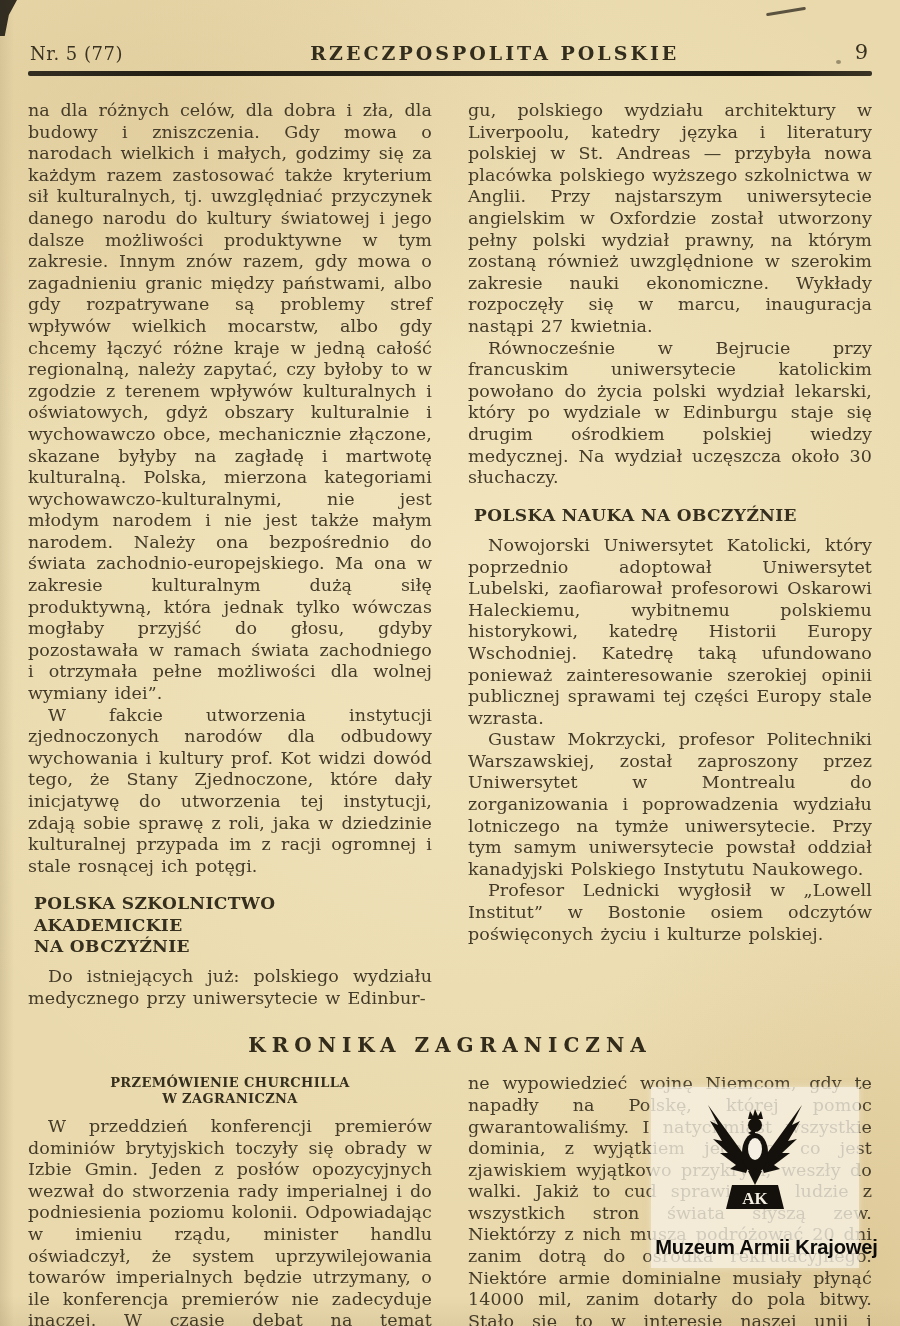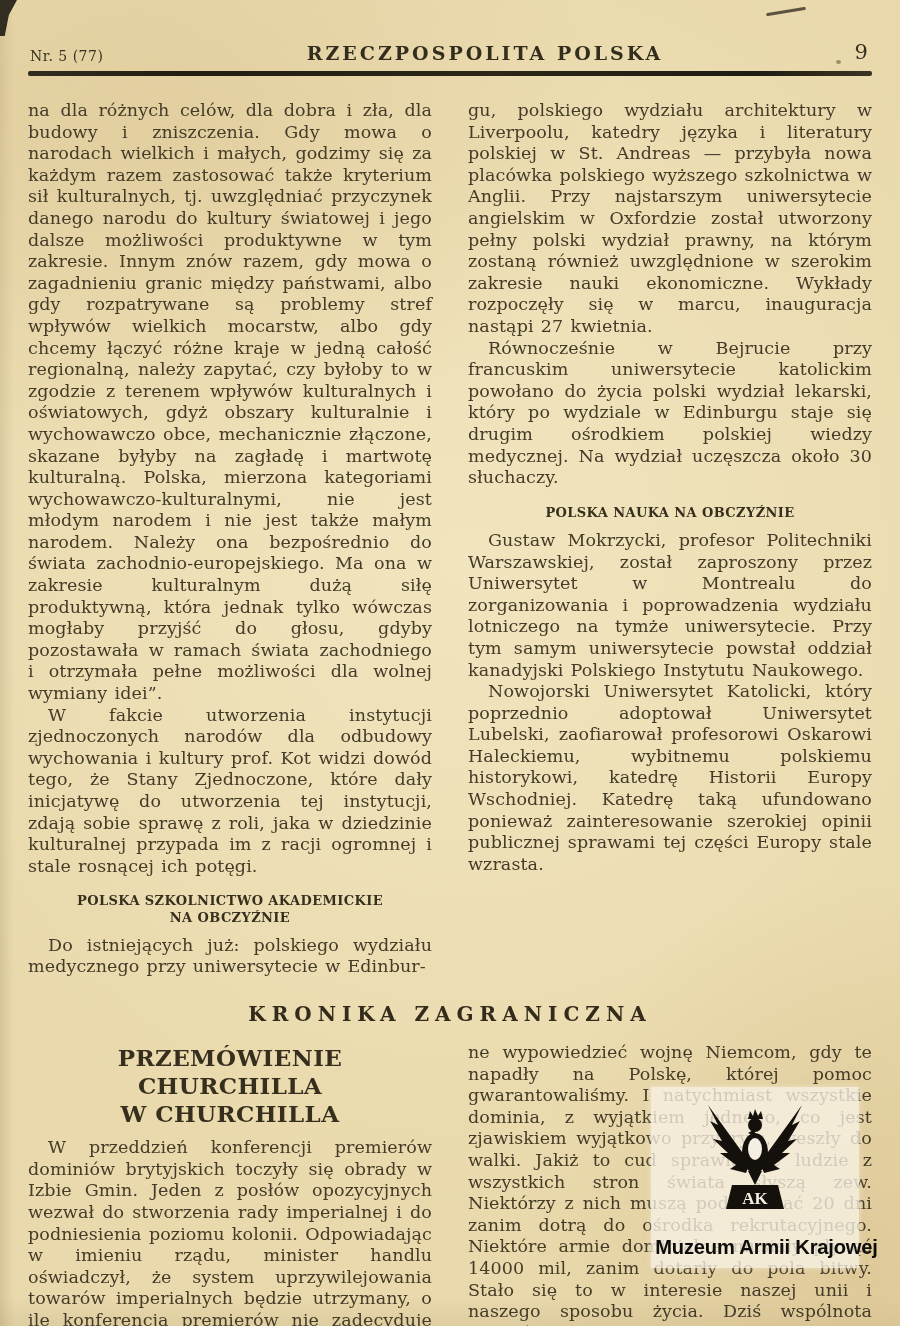--- a/index.html
+++ b/index.html
@@ -34,21 +34,21 @@
     position: absolute; left: 766px; top: 10px;
     width: 40px; height: 3px; background: #2b261c;
     transform: rotate(-9deg); border-radius: 2px; opacity: .75;
   }
   .speck-1 { position:absolute; left:836px; top:60px; width:5px; height:4px; background:#4a4130; border-radius:50%; opacity:.5; }
 
   .masthead-row {
     display: flex; justify-content: space-between; align-items: flex-end;
     padding: 0 4px 0 2px;
   }
-  .issue-number { font-size: 14px; letter-spacing: .5px; color: #3a3322; }
+  .issue-number { font-size: 18px; letter-spacing: .5px; color: #3a3322; }
   .masthead-title { font-size: 19px; font-weight: bold; letter-spacing: 3px; color: #332d1d; transform: translateX(6px); }
   .page-number { font-size: 21px; color: #38311f; }
 
   .head-rule {
     margin-top: 7px; height: 5px;
     background: linear-gradient(90deg, #332d20, #211d13 18%, #2b2619 55%, #1f1b11 86%, #3a3424);
     border-radius: 2px;
   }
 
   .cols { display: flex; gap: 36px; }
@@ -62,42 +62,41 @@
     font-size: 17.5px;
     line-height: 21.6px;
     letter-spacing: 0.1px;
     word-spacing: 1.5px;
     color: #443b28;
   }
   p.indent { text-indent: 20px; }
 
   .col-heading {
     margin: 16px 6px 9px 6px;
-    text-align: center;
-    font-size: 13px;
+    font-size: 17px;
     font-weight: bold;
     line-height: 1.25;
     letter-spacing: .4px;
     color: #362f1d;
   }
   .col-heading .line { display: block; }
 
   .chronicle-heading {
     margin: 24px 0 16px 0;
     text-align: center;
     font-size: 20px;
     font-weight: bold;
     letter-spacing: 6px;
     color: #332c1b;
   }
 
   .sub-heading {
     margin: 2px 6px 9px 6px;
     text-align: center;
-    font-size: 23px;
+    font-size: 13px;
     font-weight: bold;
     line-height: 1.22;
     letter-spacing: .4px;
     color: #362f1d;
   }
   .sub-heading .line { display: block; }
 
   
   .watermark {
     position: absolute;
@@ -127,51 +126,52 @@
 <body>
 
 <div class="page">
 
   <div class="corner-mark-tl"></div>
   <div class="scratch-tr"></div>
   <div class="speck-1"></div>
 
   <div class="masthead-row">
     <span class="issue-number">Nr. 5 (77)</span>
-    <span class="masthead-title">RZECZPOSPOLITA POLSKA</span>
+    <span class="masthead-title">RZECZPOSPOLITA POLSKIE</span>
     <span class="page-number">9</span>
   </div>
   <div class="head-rule"></div>
 
   <div class="cols body-section">
     <div class="col">
       <p class="body-par">na dla różnych celów, dla dobra i zła, dla budowy i zniszczenia. Gdy mowa o narodach wielkich i małych, godzimy się za każdym razem zastosować także kryterium sił kulturalnych, tj. uwzględniać przyczynek danego narodu do kultury światowej i jego dalsze możliwości produktywne w tym zakresie. Innym znów razem, gdy mowa o zagadnieniu granic między państwami, albo gdy rozpatrywane są problemy stref wpływów wielkich mocarstw, albo gdy chcemy łączyć różne kraje w jedną całość regionalną, należy zapytać, czy byłoby to w zgodzie z terenem wpływów kulturalnych i oświatowych, gdyż obszary kulturalnie i wychowawczo obce, mechanicznie złączone, skazane byłyby na zagładę i martwotę kulturalną. Polska, mierzona kategoriami wychowawczo-kulturalnymi, nie jest młodym narodem i nie jest także małym narodem. Należy ona bezpośrednio do świata zachodnio-europejskiego. Ma ona w zakresie kulturalnym dużą siłę produktywną, która jednak tylko wówczas mogłaby przyjść do głosu, gdyby pozostawała w ramach świata zachodniego i otrzymała pełne możliwości dla wolnej wymiany idei”.</p>
       <p class="body-par indent">W fakcie utworzenia instytucji zjednoczonych narodów dla odbudowy wychowania i kultury prof. Kot widzi dowód tego, że Stany Zjednoczone, które dały inicjatywę do utworzenia tej instytucji, zdają sobie sprawę z roli, jaka w dziedzinie kulturalnej przypada im z racji ogromnej i stale rosnącej ich potęgi.</p>
       <h3 class="col-heading">
         <span class="line">POLSKA SZKOLNICTWO AKADEMICKIE</span>
         <span class="line">NA OBCZYŹNIE</span>
       </h3>
       <p class="body-par indent">Do istniejących już: polskiego wydziału medycznego przy uniwersytecie w Edinbur-</p>
     </div>
     <div class="col">
       <p class="body-par">gu, polskiego wydziału architektury w Liverpoolu, katedry języka i literatury polskiej w St. Andreas — przybyła nowa placówka polskiego wyższego szkolnictwa w Anglii. Przy najstarszym uniwersytecie angielskim w Oxfordzie został utworzony pełny polski wydział prawny, na którym zostaną również uwzględnione w szerokim zakresie nauki ekonomiczne. Wykłady rozpoczęły się w marcu, inauguracja nastąpi 27 kwietnia.</p>
       <p class="body-par indent">Równocześnie w Bejrucie przy francuskim uniwersytecie katolickim powołano do życia polski wydział lekarski, który po wydziale w Edinburgu staje się drugim ośrodkiem polskiej wiedzy medycznej. Na wydział uczęszcza około 30 słuchaczy.</p>
       <h3 class="col-heading">POLSKA NAUKA NA OBCZYŹNIE</h3>
+      <p class="body-par indent">Nowojorski Uniwersytet Katolicki, który poprzednio adoptował Uniwersytet Lubelski, zaofiarował profesorowi Oskarowi Haleckiemu, wybitnemu polskiemu historykowi, katedrę Historii Europy Wschodniej. Katedrę taką ufundowano ponieważ zainteresowanie szerokiej opinii publicznej sprawami tej części Europy stale wzrasta.</p>
       <p class="body-par indent">Gustaw Mokrzycki, profesor Politechniki Warszawskiej, został zaproszony przez Uniwersytet w Montrealu do zorganizowania i poprowadzenia wydziału lotniczego na tymże uniwersytecie. Przy tym samym uniwersytecie powstał oddział kanadyjski Polskiego Instytutu Naukowego.</p>
-      <p class="body-par indent">Nowojorski Uniwersytet Katolicki, który poprzednio adoptował Uniwersytet Lubelski, zaofiarował profesorowi Oskarowi Haleckiemu, wybitnemu polskiemu historykowi, katedrę Historii Europy Wschodniej. Katedrę taką ufundowano ponieważ zainteresowanie szerokiej opinii publicznej sprawami tej części Europy stale wzrasta.</p>
+      <p class="body-par indent">Profesor Lednicki wygłosił w „Lowell Institut” w Bostonie osiem odczytów poświęconych życiu i kulturze polskiej.</p>
     </div>
   </div>
 
   <h2 class="chronicle-heading">KRONIKA ZAGRANICZNA</h2>
 
   <div class="cols">
     <div class="col">
       <h3 class="sub-heading">
         <span class="line">PRZEMÓWIENIE CHURCHILLA</span>
-        <span class="line">W CHURCHILLA</span>
+        <span class="line">W ZAGRANICZNA</span>
       </h3>
       <p class="body-par indent">W przeddzień konferencji premierów dominiów brytyjskich toczyły się obrady w Izbie Gmin. Jeden z posłów opozycyjnych wezwał do stworzenia rady imperialnej i do podniesienia poziomu kolonii. Odpowiadając w imieniu rządu, minister handlu oświadczył, że system uprzywilejowania towarów imperialnych będzie utrzymany, o ile konferencja premierów nie zadecyduje inaczej. W czasie debat na temat współpracy między poszczególnymi dominiami Imperium, przemawiał premier Churchill. Powiedział on: „W Brytania, macierzysty kraj Imperium, biorąc, z tytułu jej położenia geograficznego, po raz drugi udział w konflikcie europejskim, uważała za stosowne i koniecz-</p>
     </div>
     <div class="col">
       <p class="body-par">ne wypowiedzieć wojnę Niemcom, gdy te napadły na Polskę, której pomoc gwarantowaliśmy. I natychmiast wszystkie dominia, z wyjątkiem jednego, co jest zjawiskiem wyjątkowo przykrym, weszły do walki. Jakiż to cud sprawia, że ludzie z wszystkich stron świata słyszą zew. Niektórzy z nich muszą podróżować 20 dni zanim dotrą do ośrodka rekrutacyjnego. Niektóre armie dominialne musiały płynąć 14000 mil, zanim dotarły do pola bitwy. Stało się to w interesie naszej unii i naszego sposobu życia. Dziś wspólnota narodów brytyjskich zjednoczonych jest silniej niż kiedykolwiek. Nasza jedność tradycyjna jest istotną i nie można jej rozdzielić. Zagadnienie, jakie stoi przed nami, to to, czy potrafimy wyciągnąć większe korzyści z naszego związku, który jest tak silny. Niektó-</p>
     </div>
   </div>
 
   <div class="watermark">
     <svg class="eagle" width="150" height="140" viewBox="0 0 150 140">

